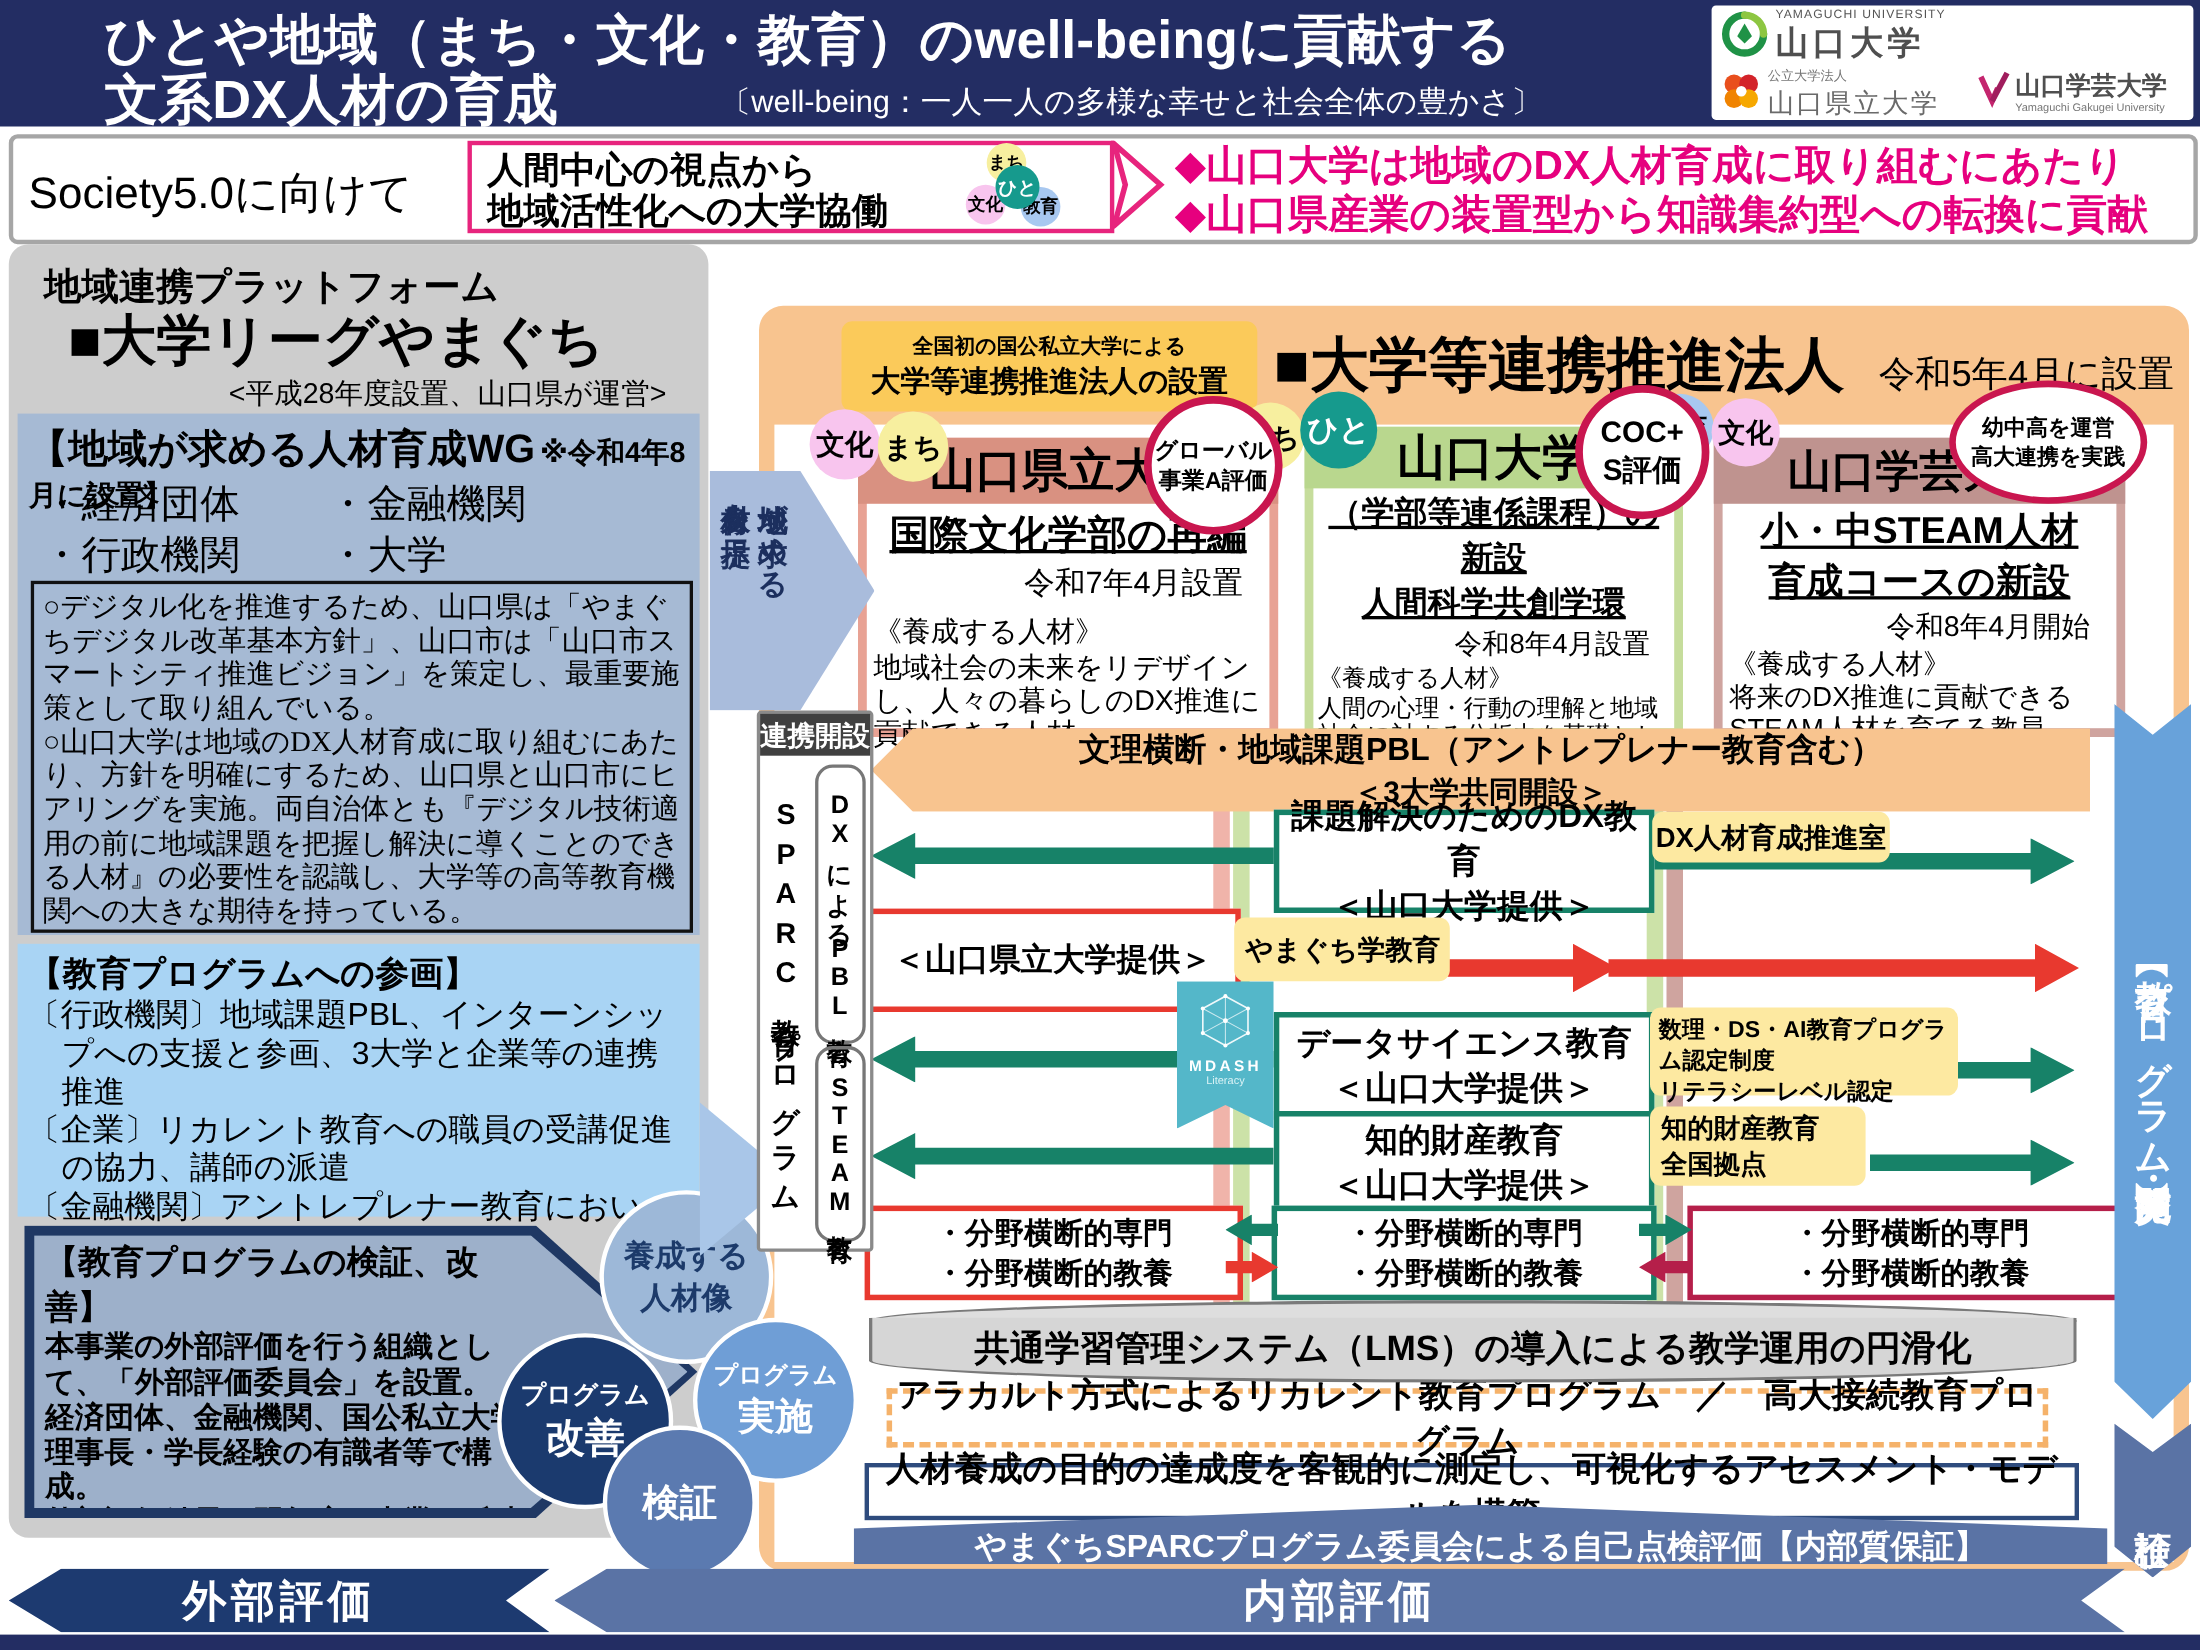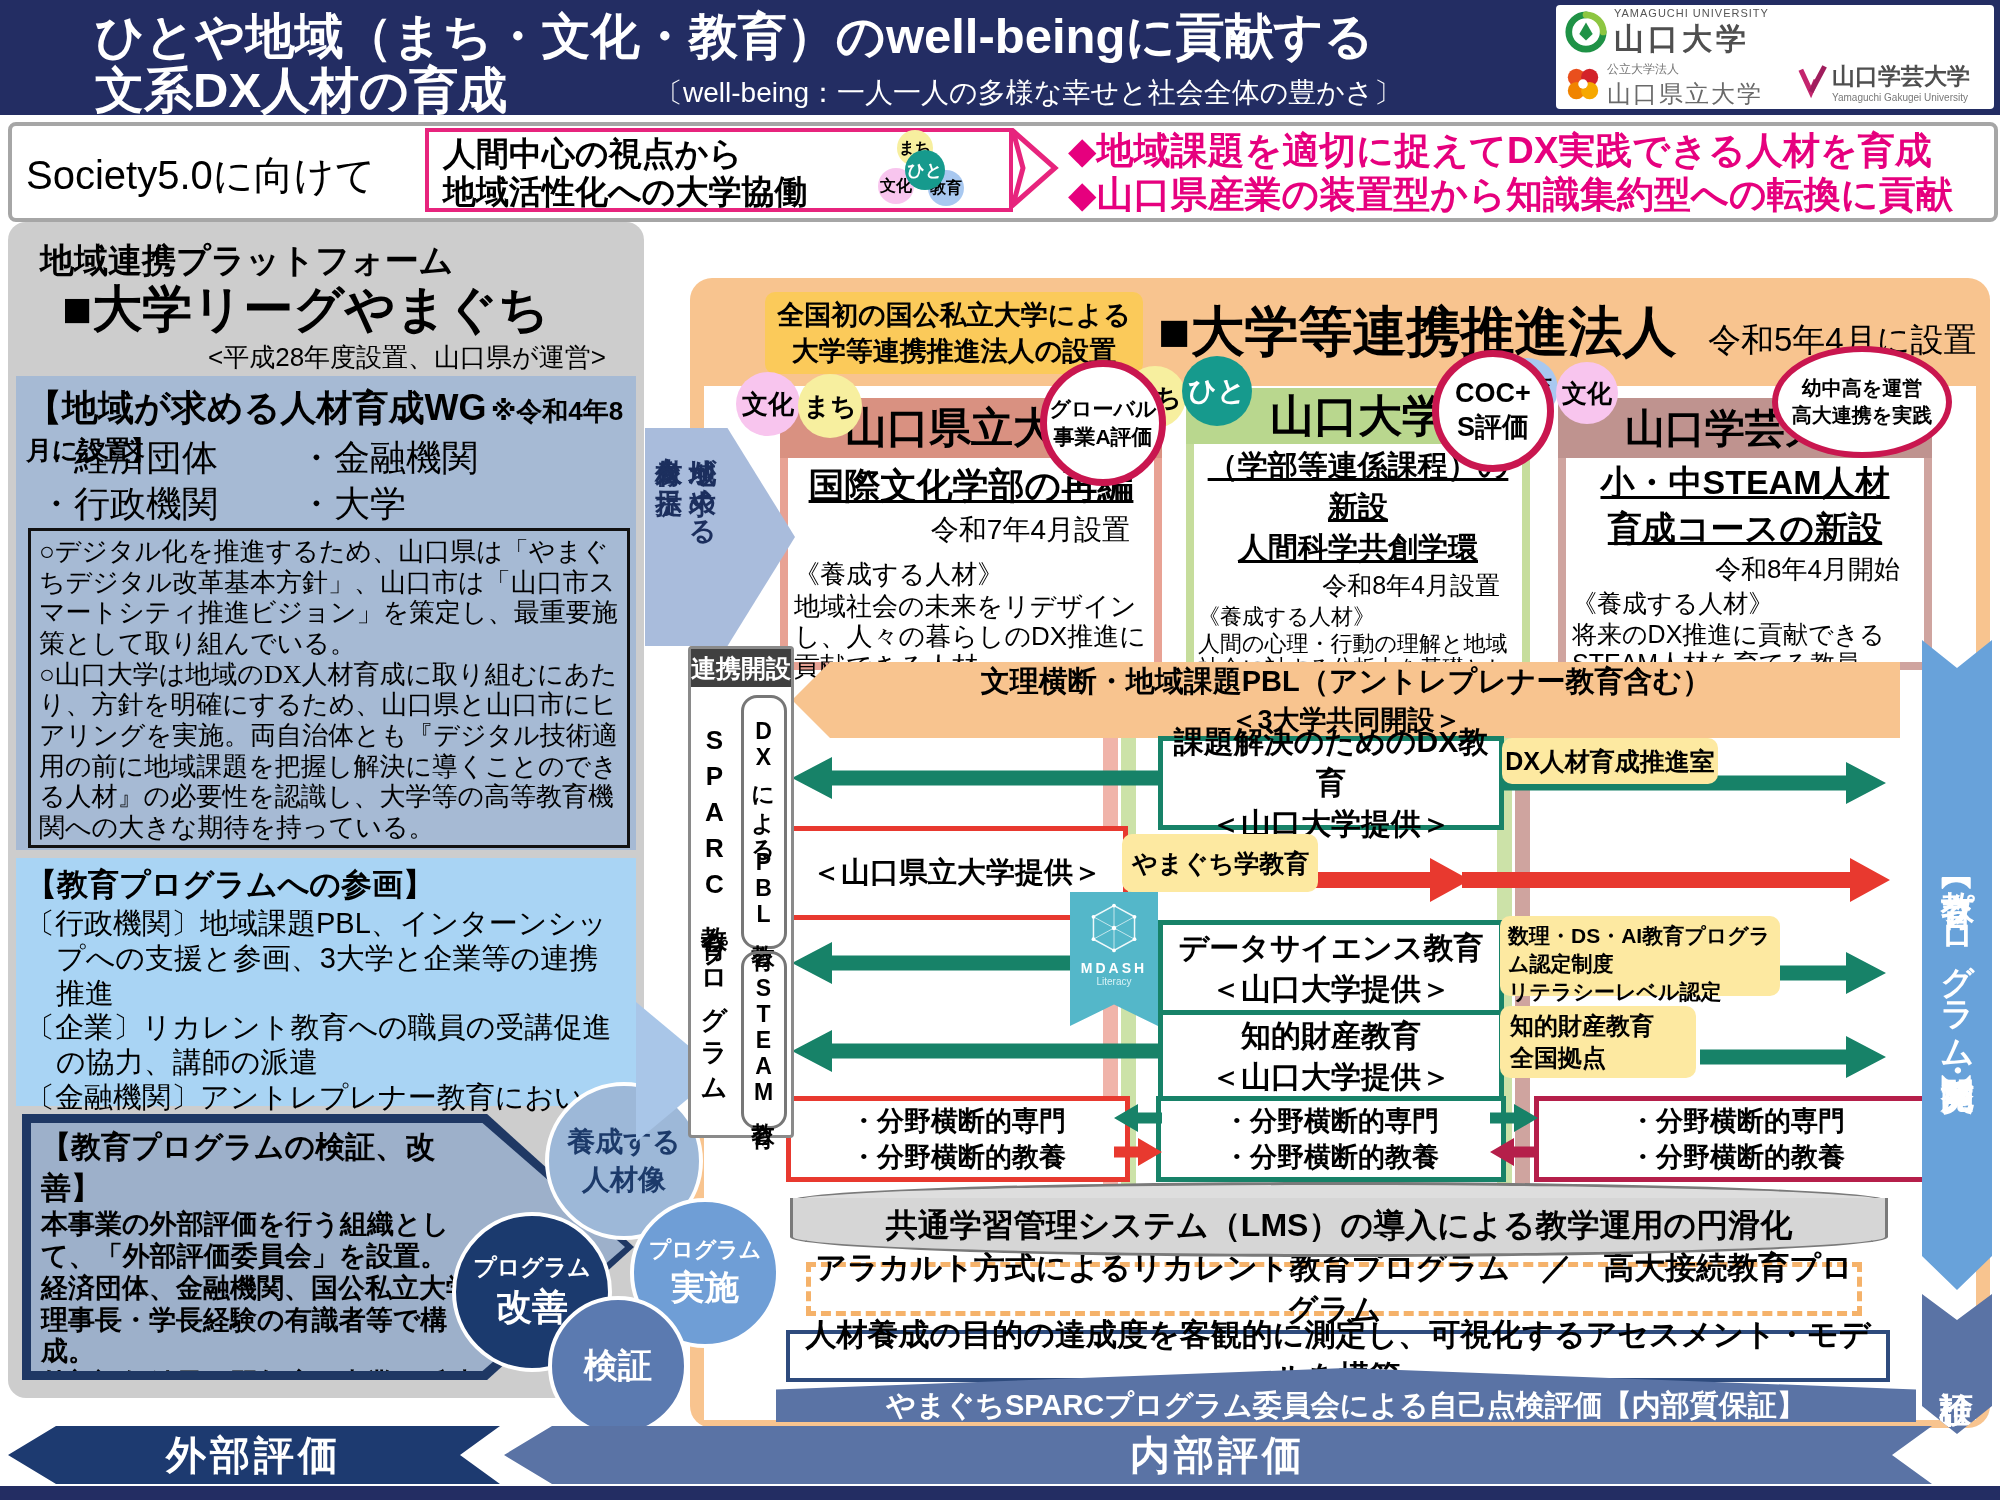--- a/index.html
+++ b/index.html
@@ -89,21 +89,21 @@
   <div class="abs b" style="left:443px;top:170px;font-size:33px;">地域活性化への大学協働</div>
   <div class="tagc" style="left:897px;top:130px;width:36px;height:36px;background:#f7ef9f;font-size:16px;z-index:3;">まち</div>
   <div class="tagc" style="left:878px;top:168px;width:36px;height:36px;background:#f8c5ee;font-size:16px;z-index:3;">文化</div>
   <div class="tagc" style="left:928px;top:170px;width:36px;height:36px;background:#a8c8f0;font-size:16px;z-index:3;">教育</div>
   <div class="tagc" style="left:905px;top:150px;width:40px;height:40px;background:#169a8d;color:#fff;font-size:17px;z-index:4;">ひと</div>
   <span class="abs" style="left:1010px;top:128px;">
     <svg width="52" height="80" viewBox="0 0 52 80">
         <polygon points="3,3 45,40 3,77 13,40" fill="#fff" stroke="#e7247d" stroke-width="5"></polygon>
       </svg>
   </span>
-  <div class="abs b" style="left:1068px;top:126px;font-size:37px;color:#e6007e;">◆地域課題を適切に捉えてDX実践できる人材を育成</div>
+  <div class="abs b" style="left:1068px;top:126px;font-size:37px;color:#e6007e;">◆山口大学は地域のDX人材育成に取り組むにあたり</div>
   <div class="abs b" style="left:1068px;top:170px;font-size:37px;color:#e6007e;">◆山口県産業の装置型から知識集約型への転換に貢献</div>
 
   <div class="abs" style="left:8px;top:222px;width:636px;height:1176px;background:#cdcdcd;border-radius:18px;"></div>
   <div class="abs b" style="left:40px;top:238px;font-size:34px;">地域連携プラットフォーム</div>
   <div class="abs b" style="left:62px;top:276px;font-size:50px;">■大学リーグやまぐち</div>
   <div class="abs" style="left:208px;top:340px;font-size:26px;">&lt;平成28年度設置、山口県が運営&gt;</div>
 
   <div class="abs" style="left:16px;top:376px;width:620px;height:474px;background:#a6bad4;">
     <div style="position:absolute;left:10px;top:8px;">
       <span class="b" style="font-size:36px;">【地域が求める人材育成WG</span>
@@ -158,21 +158,21 @@
       <span style="display:block;">地域が求める</span>
       <span style="display:block;">人材像を提示</span>
     </div>
   </div>
   <div class="abs" style="left:636px;top:1002px;width:84px;height:140px;background:#a9c6e8;clip-path:polygon(0 0,100% 50%,0 100%);z-index:8;"></div>
 
   <div class="abs" style="left:690px;top:278px;width:1300px;height:1150px;background:#f8c48f;border-radius:22px;"></div>
   <div class="abs" style="left:704px;top:386px;width:1272px;height:1034px;background:#fff;"></div>
 
   <div class="abs ctr" style="left:765px;top:292px;width:378px;height:82px;background:#fbca5a;border-radius:10px;z-index:3;">
-    <span class="b" style="font-size:27px;">全国初の国公私立大学による</span>
+    <span class="b" style="font-size:19px;">全国初の国公私立大学による</span>
     <span class="b" style="font-size:27px;">大学等連携推進法人の設置</span>
   </div>
   <div class="abs b" style="left:1158px;top:296px;font-size:54px;z-index:3;">■大学等連携推進法人</div>
   <div class="abs" style="left:1708px;top:318px;font-size:33px;z-index:3;">令和5年4月に設置</div>
 
   <div class="abs" style="left:1103px;top:668px;width:15px;height:570px;background:#f0b4aa;"></div>
   <div class="abs" style="left:1121px;top:668px;width:15px;height:570px;background:#cce2a8;"></div>
   <div class="abs" style="left:1497px;top:668px;width:15px;height:570px;background:#cce2a8;"></div>
   <div class="abs" style="left:1515px;top:668px;width:15px;height:570px;background:#cfa49f;"></div>
 

